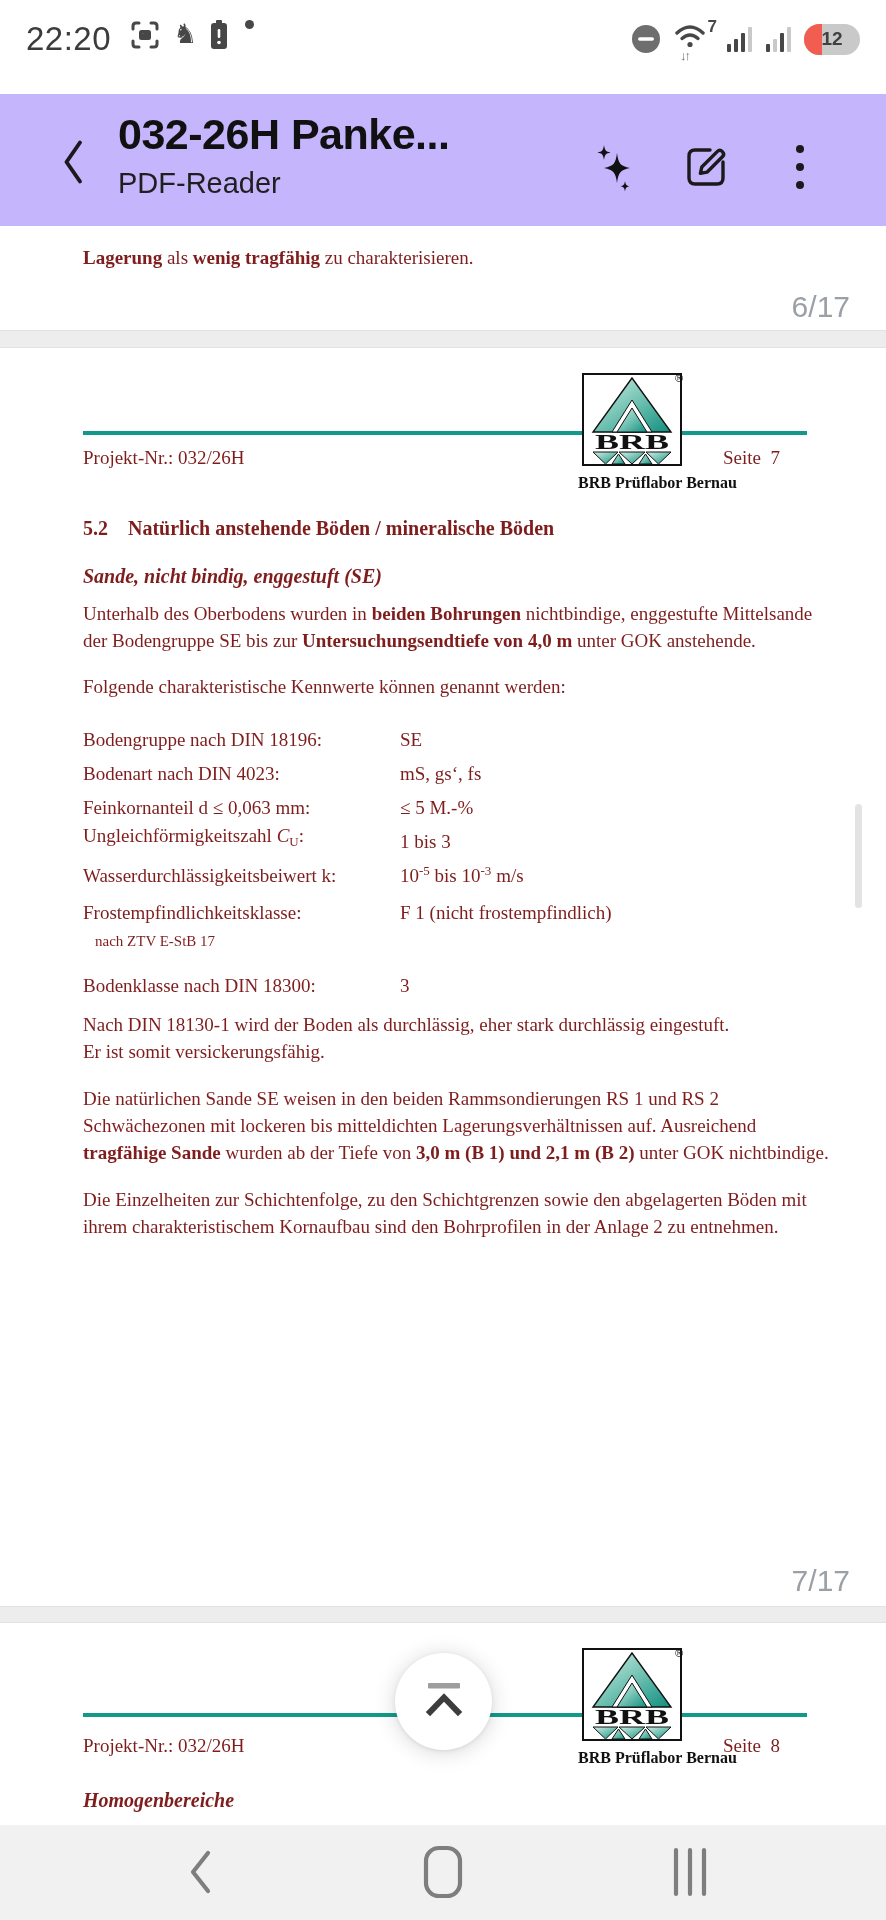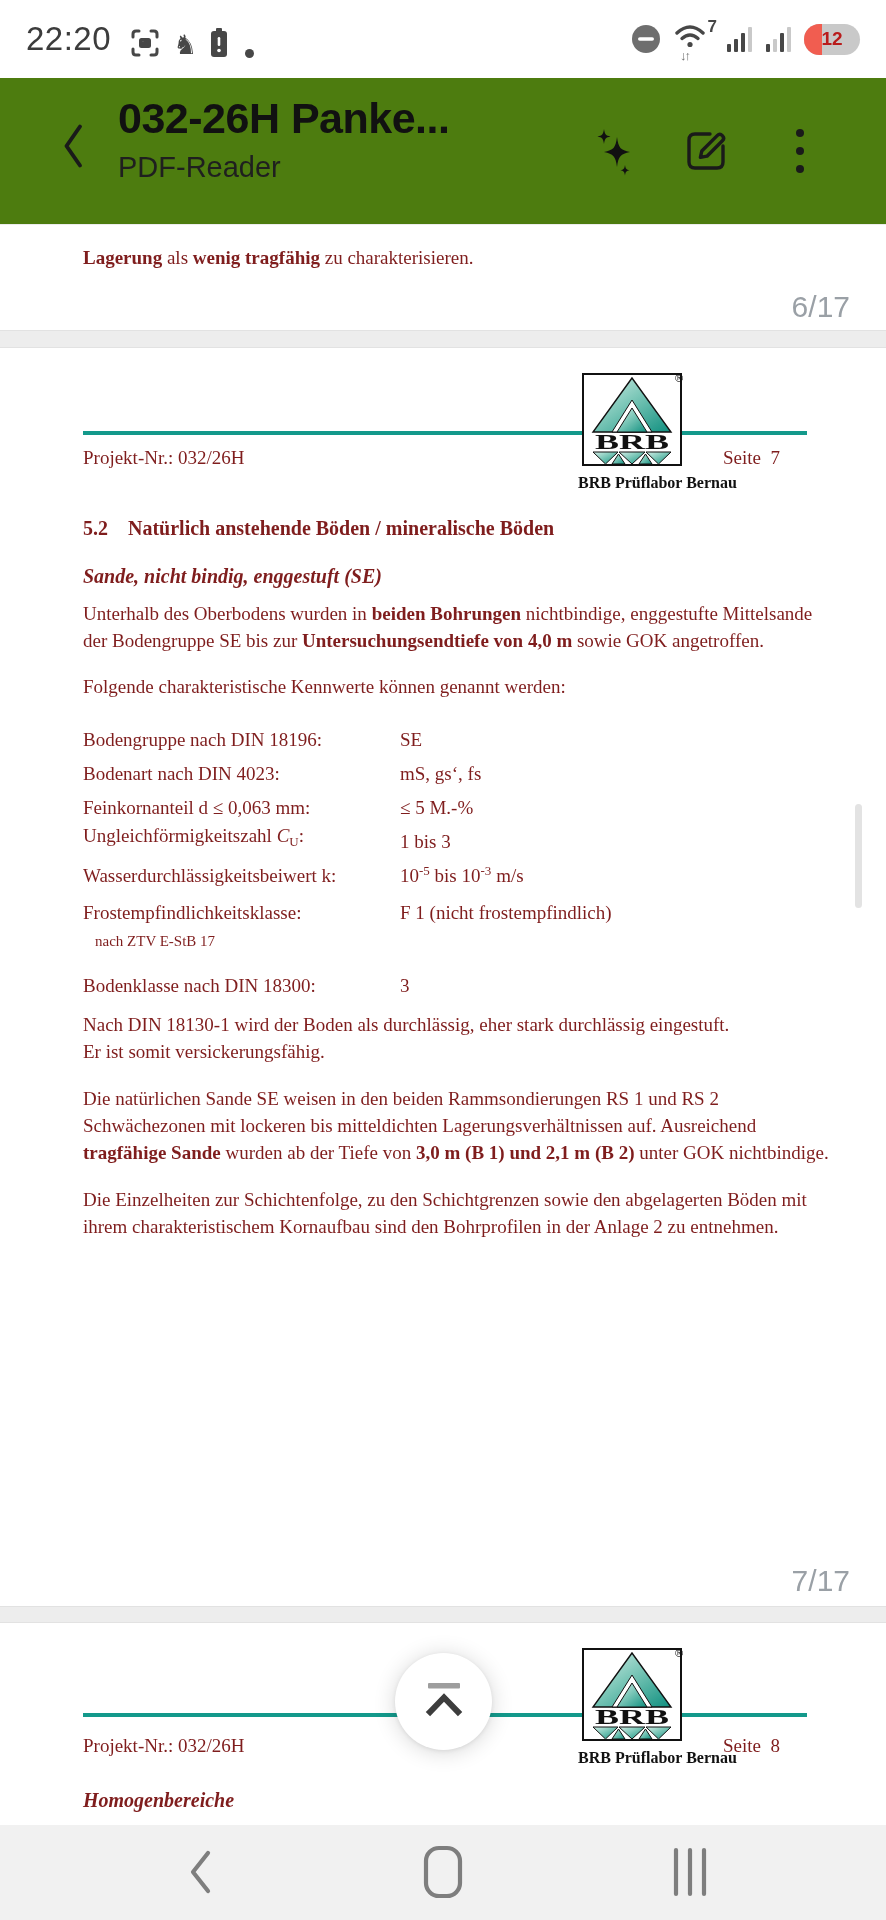--- a/index.html
+++ b/index.html
@@ -2,36 +2,36 @@
 <html><head>
 <meta charset="utf-8">
 <style>
   html,body{margin:0;padding:0;}
   body{width:886px;height:1920px;position:relative;overflow:hidden;background:#fff;
        font-family:"Liberation Sans",sans-serif;-webkit-font-smoothing:antialiased;}
 
   
   .status-bar{position:absolute;top:0;left:0;width:886px;height:78px;background:#fff;
               display:flex;align-items:center;justify-content:space-between;padding:0 26px;box-sizing:border-box;}
-  .sb-left{display:flex;align-items:flex-end;gap:13px;}
+  .sb-left{display:flex;align-items:flex-start;gap:13px;}
   .sb-time{font-size:33px;font-weight:500;color:#3c3c3c;letter-spacing:.5px;margin-right:6px;}
   .sb-icon{display:inline-flex;align-items:center;justify-content:center;}
   .knight-glyph{font-family:"DejaVu Sans",sans-serif;font-size:27px;color:#474747;line-height:1;}
   .sb-dot{width:9px;height:9px;border-radius:50%;background:#474747;margin-left:4px;}
   .sb-right{display:flex;align-items:center;gap:11px;}
   .wifi-wrap{position:relative;width:42px;height:40px;}
   .wifi-gen{position:absolute;top:-2px;right:-2px;font-size:17px;font-weight:700;color:#474747;}
   .wifi-arrows{position:absolute;bottom:-4px;left:7px;font-size:13px;color:#6f6f6f;letter-spacing:-2px;}
   .battery-pill{position:relative;width:56px;height:31px;border-radius:16px;background:#c9c9c9;overflow:hidden;
                 display:flex;align-items:center;justify-content:center;}
   .battery-pill .low{position:absolute;left:0;top:0;bottom:0;width:18px;background:#f15d50;}
-  .battery-pill .pct{position:relative;color:#b91c1c;font-size:19px;font-weight:700;}
-
-  
-  .app-header{position:absolute;top:78px;left:0;width:886px;height:147px;background:#4d7c0f;
+  .battery-pill .pct{position:relative;color:#404040;font-size:19px;font-weight:700;}
+
+  
+  .app-header{position:absolute;top:94px;left:0;width:886px;height:147px;background:#c4b5fd;
               border-bottom:1px solid #ececec;box-sizing:border-box;}
   .hdr-back{position:absolute;left:48px;top:38px;width:52px;height:62px;display:flex;align-items:center;justify-content:center;background:none;border:none;padding:0;}
   .hdr-titles{position:absolute;left:118px;top:16px;width:480px;}
   .hdr-title{font-size:43px;font-weight:700;color:#111;letter-spacing:-.5px;white-space:nowrap;}
   .hdr-sub{font-size:29px;font-weight:400;color:#1f1f1f;margin-top:8px;}
   .hdr-action{position:absolute;top:46px;width:56px;height:56px;display:flex;align-items:center;justify-content:center;background:none;border:none;padding:0;}
   .act-sparkle{left:585px;}
   .act-edit{left:678px;}
   .act-menu{left:772px;}
 
@@ -239,21 +239,21 @@
       <div class="serif doc-seite">Seite  7</div>
     </div>
 
     <div class="serif p7content">
       <h2 class="h52">
           <span class="num">5.2</span>
           <span>Natürlich anstehende Böden / mineralische Böden</span>
         </h2>
       <div class="subhead">Sande, nicht bindig, enggestuft (SE)</div>
 
-      <p class="para"><span>Unterhalb des Oberbodens wurden in </span><b>beiden Bohrungen</b><span> nichtbindige, enggestufte Mittelsande der Bodengruppe SE bis zur </span><b>Untersuchungsendtiefe von 4,0 m</b><span>  sowie GOK angetroffen.</span></p>
+      <p class="para"><span>Unterhalb des Oberbodens wurden in </span><b>beiden Bohrungen</b><span> nichtbindige, enggestufte Mittelsande der Bodengruppe SE bis zur </span><b>Untersuchungsendtiefe von 4,0 m</b><span>  unter GOK anstehende.</span></p>
       <p class="para">Folgende charakteristische Kennwerte können genannt werden:</p>
 
       <div class="kv">
         <div class="kv-row">
           <span class="kv-label">Bodengruppe nach DIN 18196:</span>
             <span class="kv-value">SE</span>
         </div>
         <div class="kv-row">
           <span class="kv-label">Bodenart nach DIN 4023:</span>
             <span class="kv-value">mS, gs‘, fs</span>

